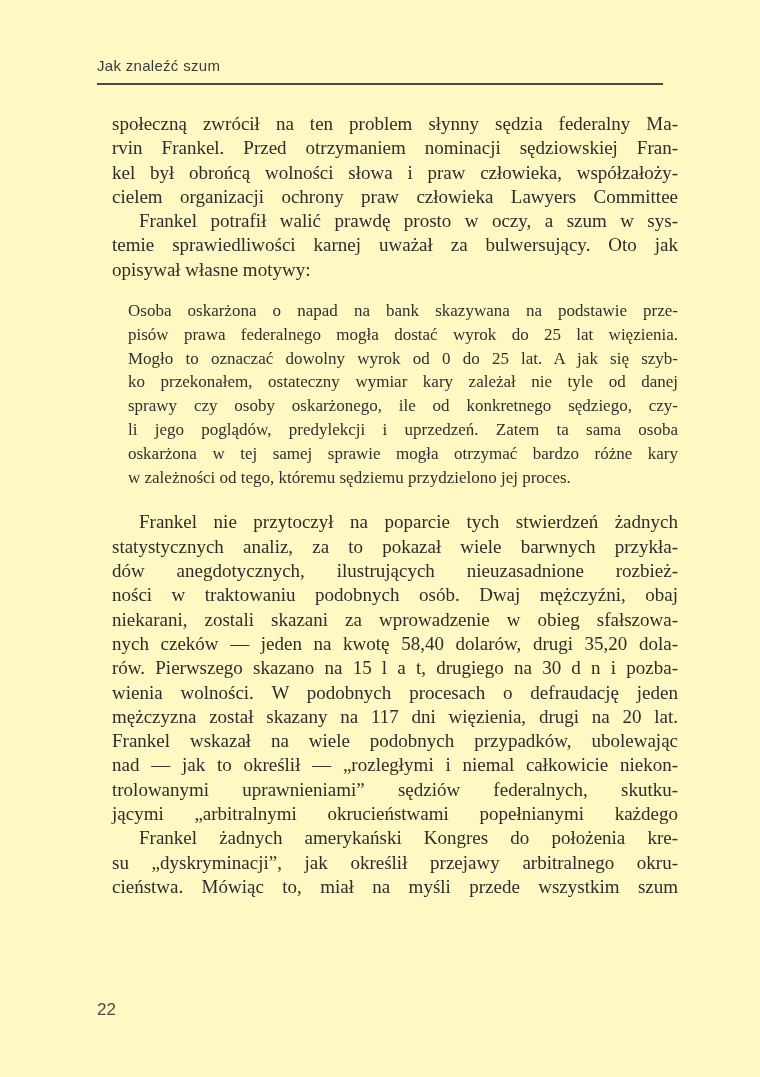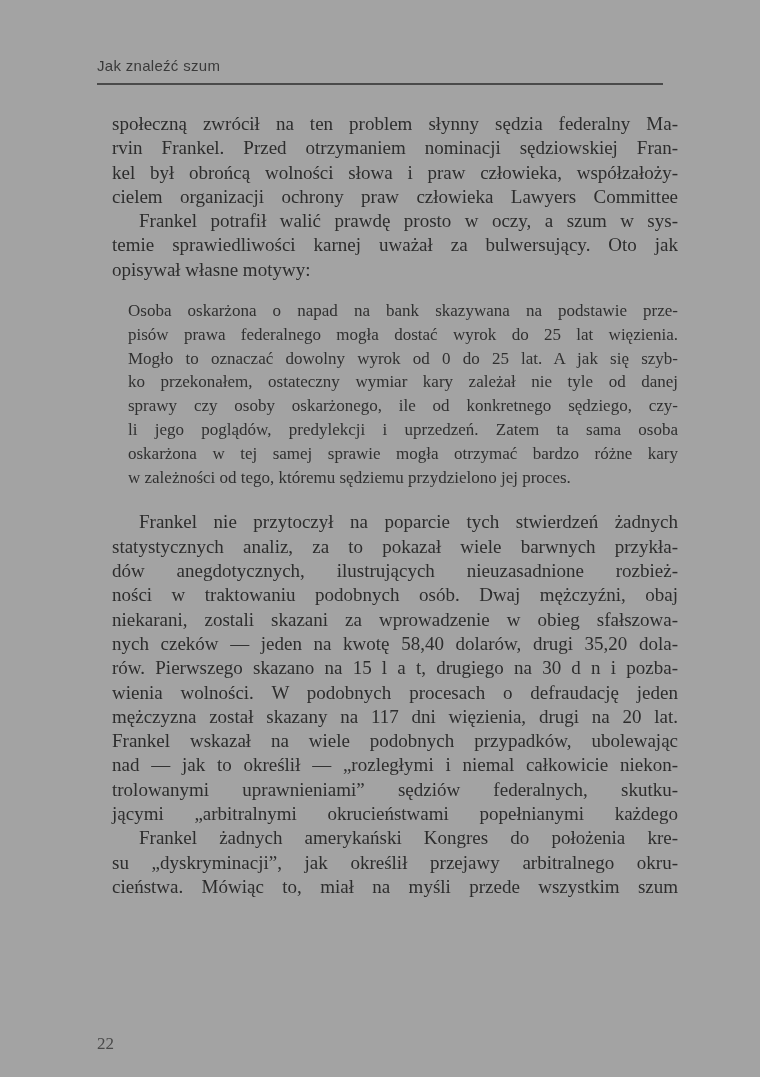--- a/index.html
+++ b/index.html
@@ -1,21 +1,21 @@
 <!DOCTYPE html>
 <html lang="pl"><head>
 <meta charset="utf-8">
 <style>
   html, body { margin: 0; padding: 0; background: #e9e9e9; }
   .page {
     position: relative;
     width: 760px;
     height: 1077px;
     margin: 0 auto;
-    background: #a3a3a3;
+    background: #fef9c3;
     overflow: hidden;
     font-family: "Liberation Serif", serif;
   }
   .running-header {
     position: absolute;
     left: 97px;
     top: 57px;
     width: 566px;
   }
   .running-header-title {
@@ -54,22 +54,22 @@
     text-align: justify;
     text-align-last: justify;
     white-space: normal;
   }
   .line.last { text-align-last: left; }
   [data-justify-last="true"] .line.last { text-align-last: justify; }
   .indent-first .line.first { text-indent: 27px; }
   .page-number {
     position: absolute;
     left: 97px;
-    top: 1034px;
-    font-family: Liberation Serif, serif;
+    top: 1000px;
+    font-family: Liberation Sans, sans-serif;
     font-size: 17px;
     color: #4a4a4a;
   }
 </style>
 </head>
 <body>
 
 <div class="page">
 
   <div class="running-header">

